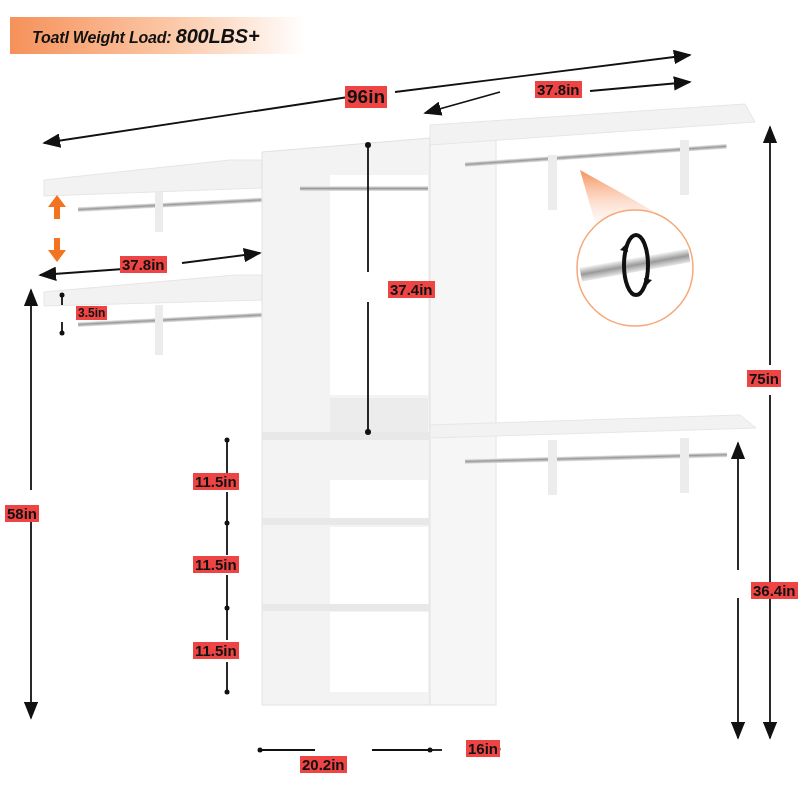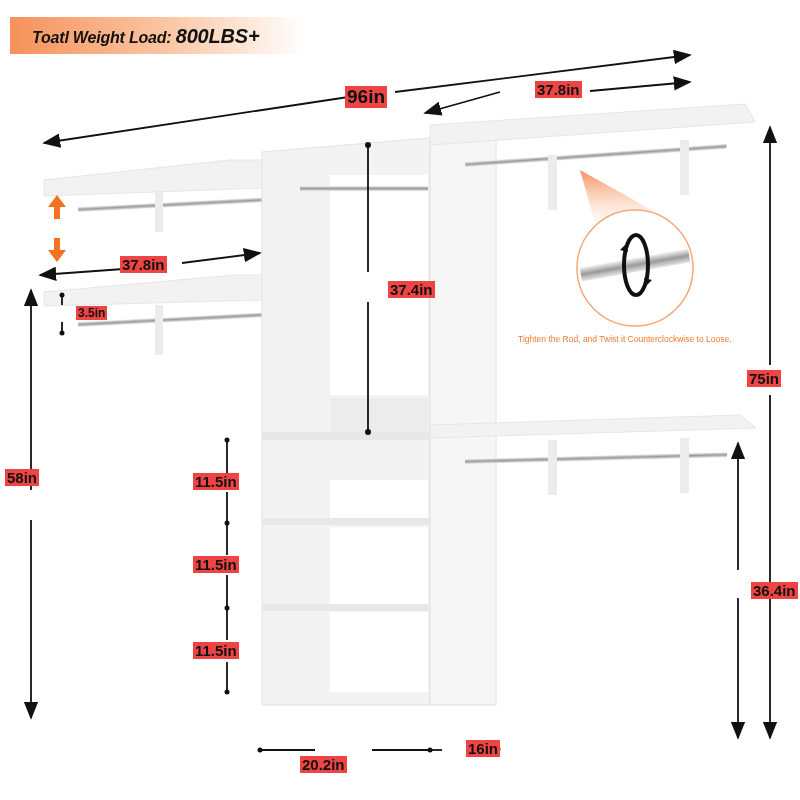--- a/index.html
+++ b/index.html
@@ -137,24 +137,23 @@
       <circle cx="430" cy="750" r="2.5"></circle>
       <circle cx="498" cy="749" r="2.5"></circle>
   </g>
 </svg>
 
 <div class="abs dim big" style="left:345px;top:86px;">96in</div>
 <div class="abs dim" style="left:535px;top:81px;">37.8in</div>
 <div class="abs dim" style="left:120px;top:256px;">37.8in</div>
 <div class="abs dim" style="left:340px;top:281px;margin-left:48px;">37.4in</div>
 <div class="abs dim" style="left:44px;top:306px;font-size:12px;margin-left:32px;">3.5in</div>
-<div class="abs dim" style="left:5px;top:469px;">58in</div>
+<div class="abs dim" style="left:5px;top:505px;">58in</div>
 <div class="abs dim" style="left:193px;top:473px;">11.5in</div>
 <div class="abs dim" style="left:193px;top:556px;">11.5in</div>
 <div class="abs dim" style="left:193px;top:642px;">11.5in</div>
 <div class="abs dim" style="left:747px;top:370px;">75in</div>
 <div class="abs dim" style="left:707px;top:582px;margin-left:44px;">36.4in</div>
 <div class="abs dim" style="left:300px;top:741px;margin-top:15px;">20.2in</div>
 <div class="abs dim" style="left:466px;top:740px;">16in</div>
 
 <div class="abs note" style="left:518px;top:333px;">
-  <div>Tighten the Rod, and Twist it Counterclockwise to Loose.</div>
 </div>
 
 </body></html>

